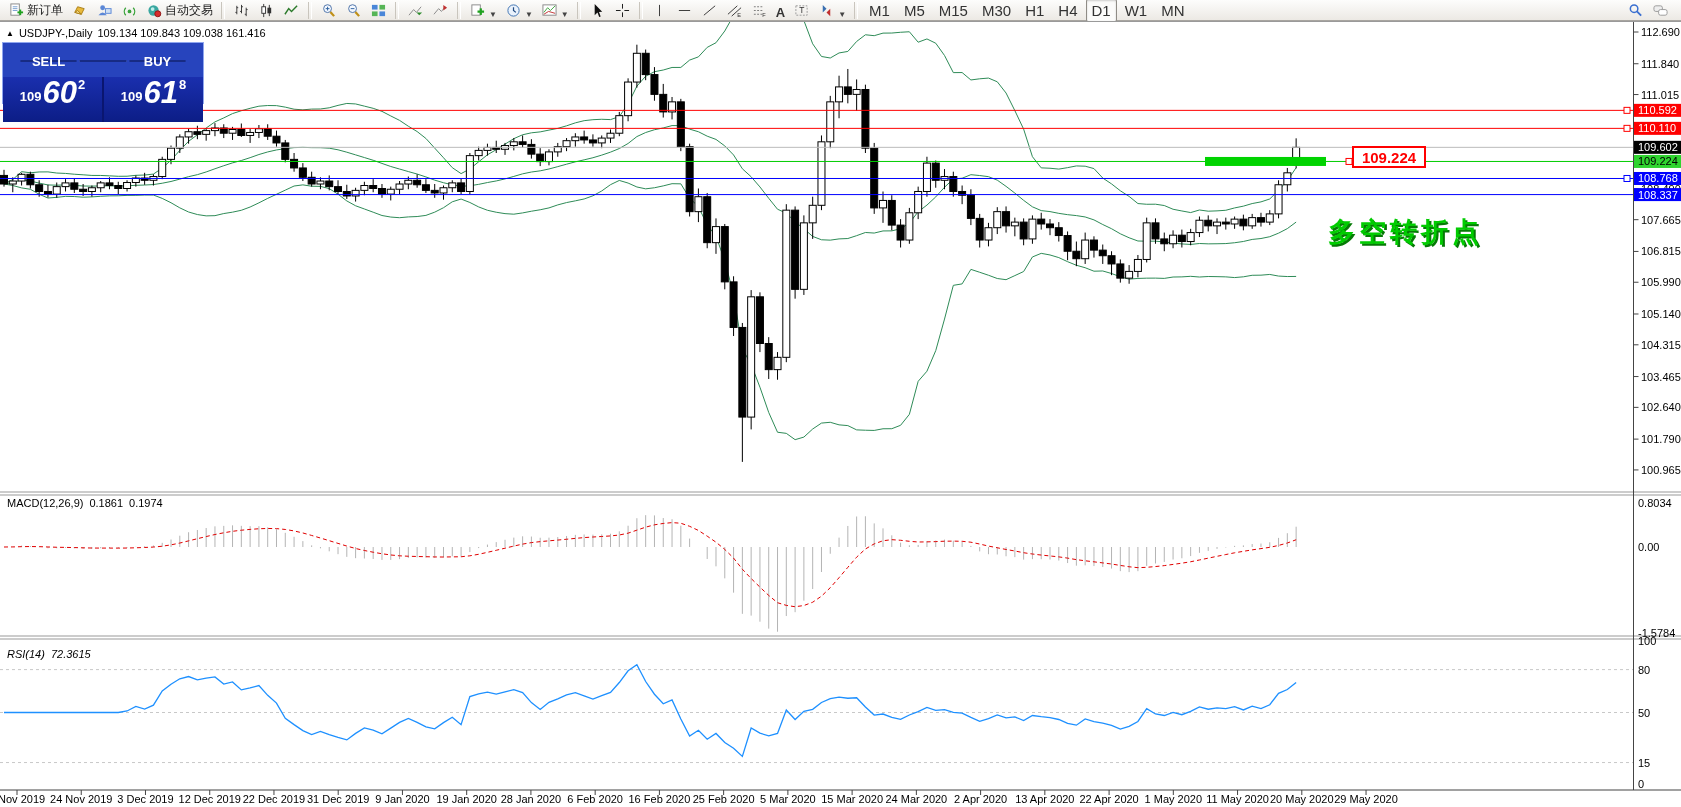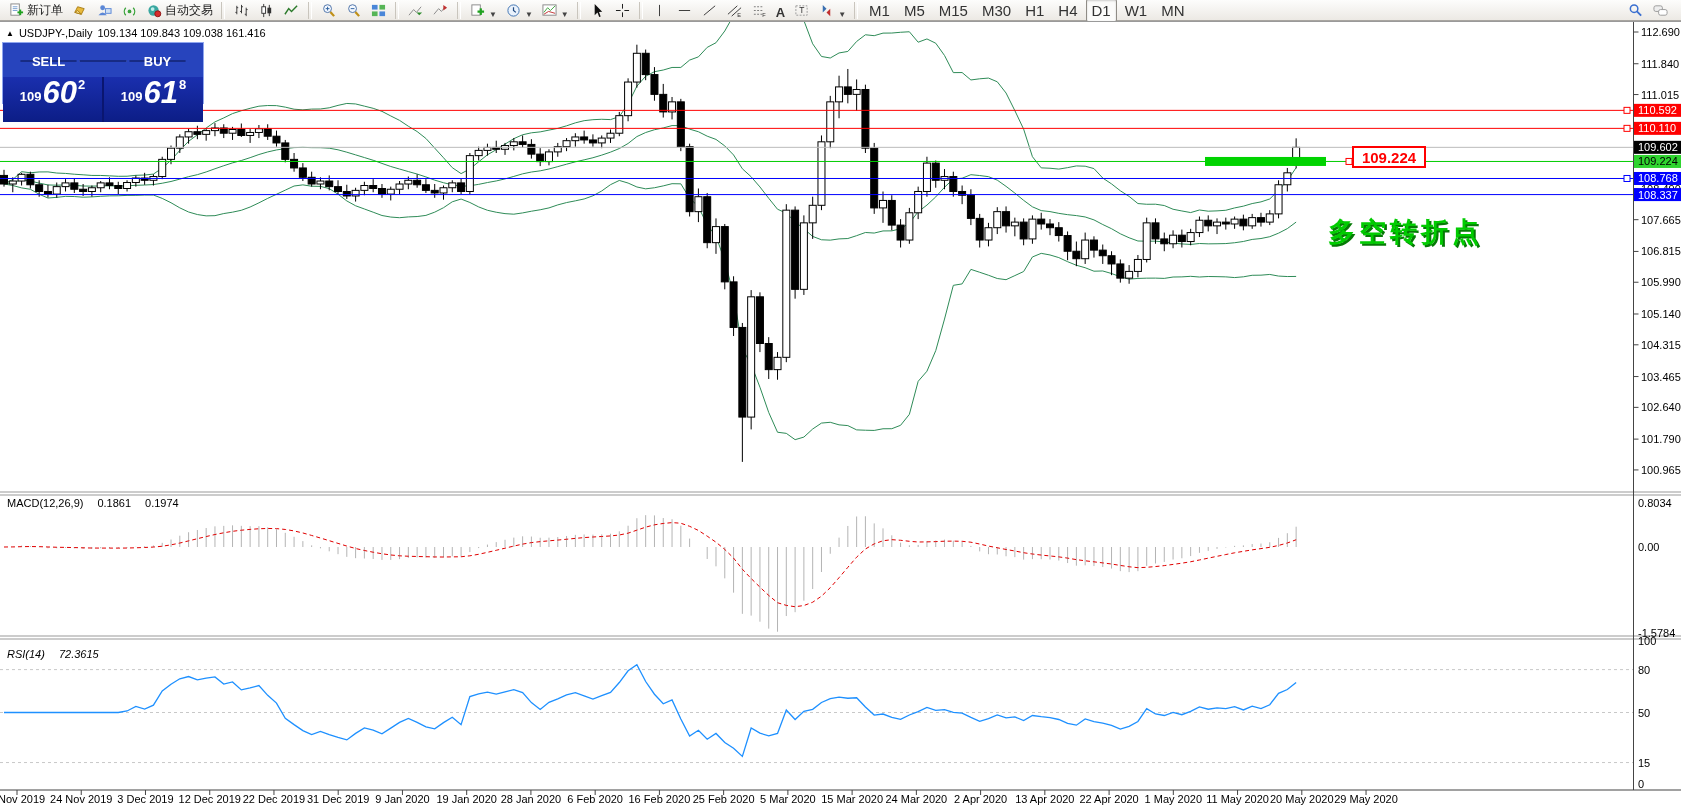--- a/index.html
+++ b/index.html
@@ -21,21 +21,21 @@
   .tb-right { margin-left:auto; display:flex; align-items:center; gap:8px; padding-right:8px; }
   .caret { font-size:8px; color:#444; margin-left:1px; }
 
   
   .chart { position:absolute; top:21px; left:0; width:1681px; height:786px; border-top:1px solid #9a9a9a; background:#fff; }
   .chart svg text { font-family:"Liberation Sans", sans-serif; }
 
   .symbol-line { position:absolute; top:5px; left:6px; font-size:11px; color:#000; display:flex; gap:5px; align-items:center; z-index:5; }
   .symbol-line .marker { font-size:8px; }
 
-  .panel-label { position:absolute; left:7px; font-size:11px; color:#000; z-index:5; display:flex; gap:14px; }
+  .panel-label { position:absolute; left:7px; font-size:11px; color:#000; z-index:5; display:flex; gap:6px; }
 
   
   .trade-panel { position:absolute; top:20px; left:2px; width:202px; height:62px; z-index:6;
     background:#2744bd; border:1px solid #8fa6ef; display:flex; flex-direction:column; }
   .tp-row1 { display:flex; height:30px; gap:2px; padding:17px; }
   .tp-btn { width:57px; font-size:13px; font-weight:bold; color:#fff; text-align:center;
     background:linear-gradient(#5b79e8,#2b49c0); border:1px solid #172b84; border-radius:2px;
     display:flex; align-items:center; justify-content:center; }
   .tp-vol { flex:1; display:flex; background:#fff; border:1px solid #172b84; border-radius:2px; overflow:hidden; }
   .tp-spin { width:16px; background:linear-gradient(#f2f5fb,#ccd6ee); color:#3355aa; font-size:7px;

